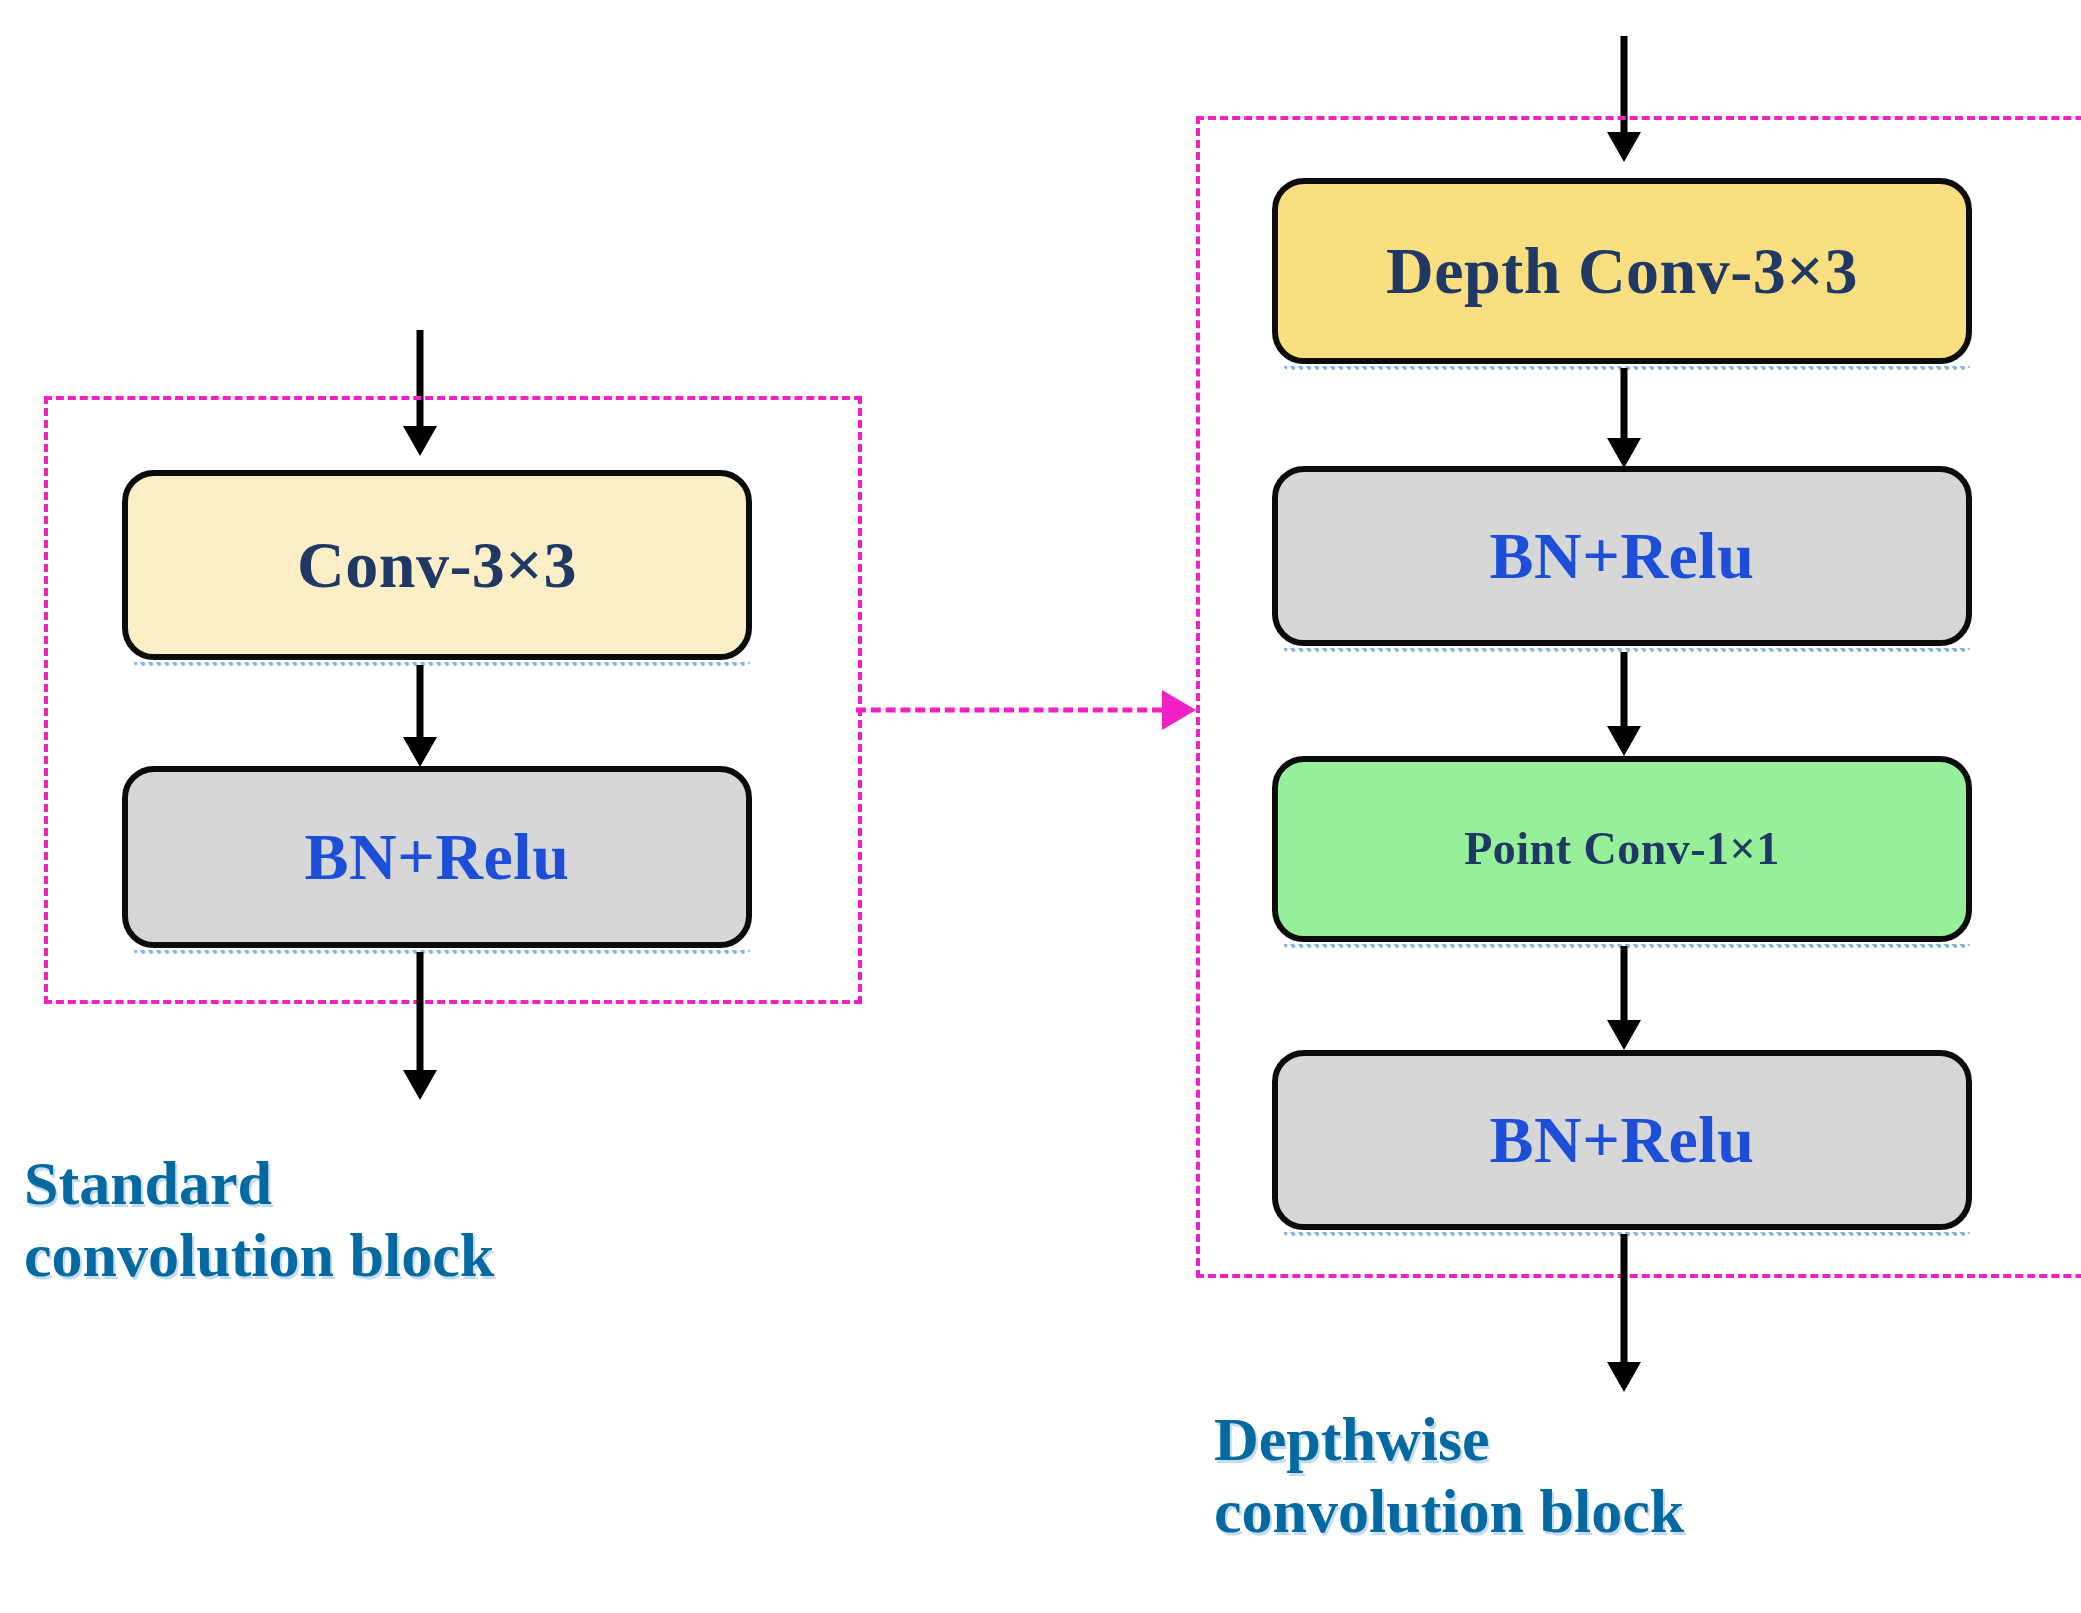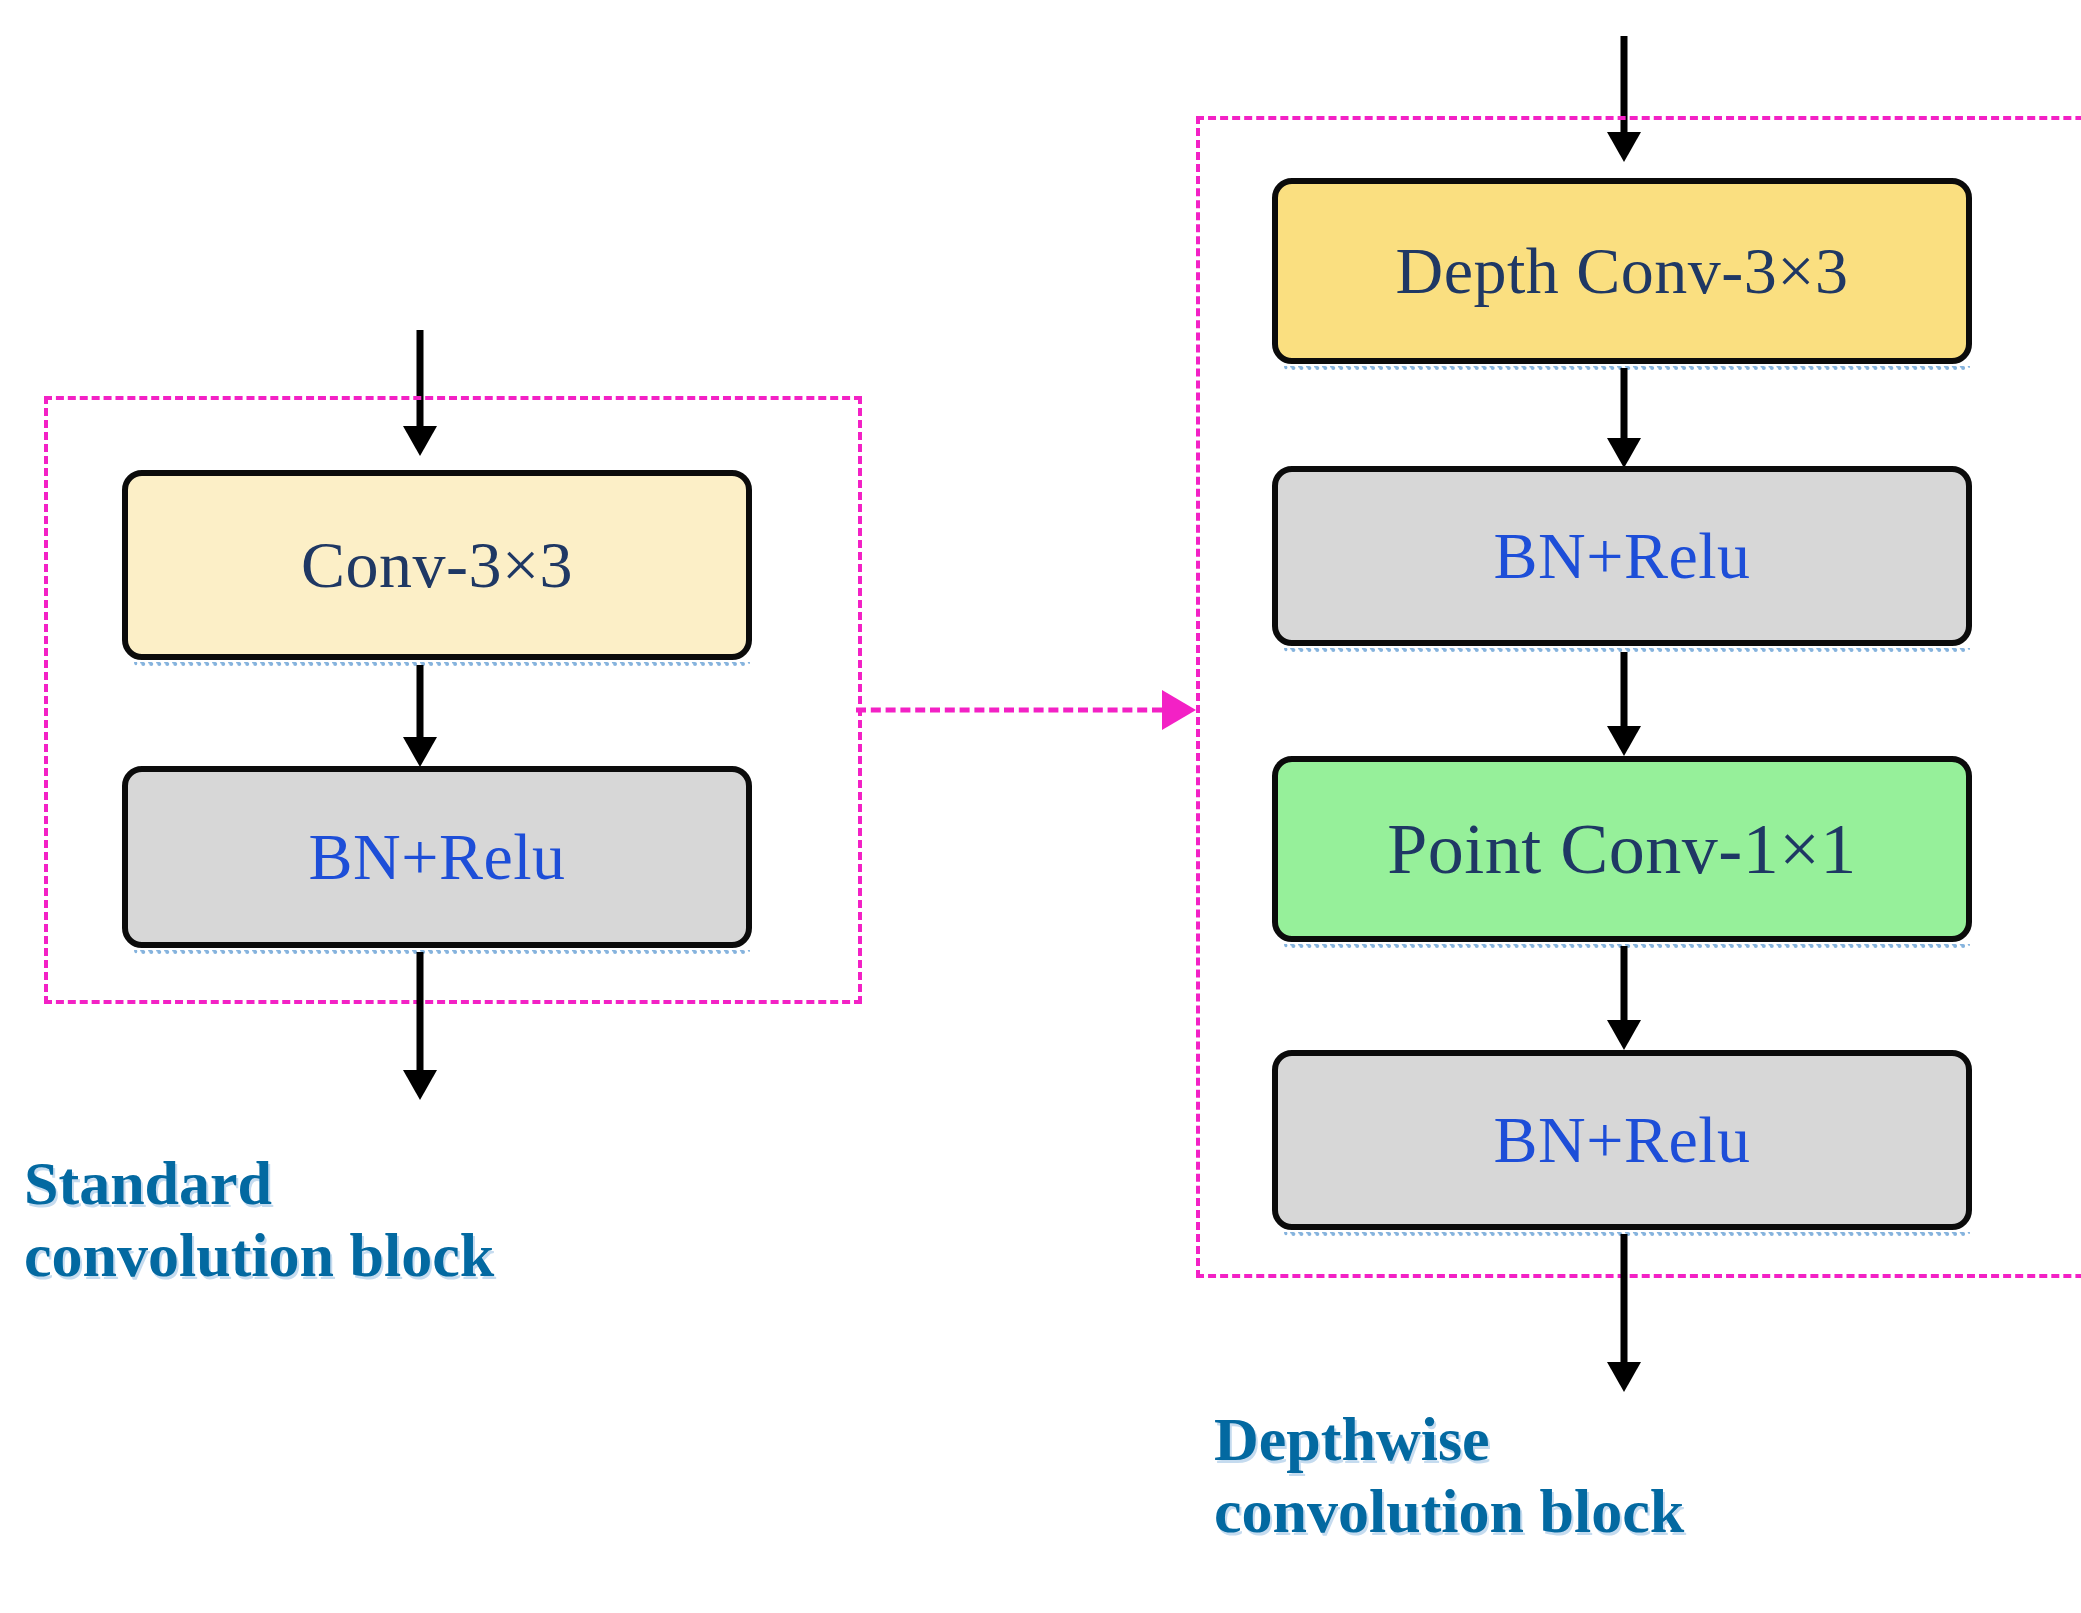--- a/index.html
+++ b/index.html
@@ -8,24 +8,24 @@
 
   .canvas{position:absolute;left:0;top:0;width:2081px;height:1613px;}
 
   
   .group-frame{position:absolute;border:4px dashed #F321C5;background:transparent;}
 
   
   .node{
     position:absolute;
     border:6px solid #0b0b0b;
-    border-radius:20px;
+    border-radius:32px;
     display:flex;align-items:center;justify-content:center;
     box-sizing:border-box;
-    font-weight:normal;
+    font-weight:bold;
     letter-spacing:0.5px;
     white-space:nowrap;
     text-align:right;
   }
   .node .lbl{line-height:1;}
   
   .node::after{
     content:"";position:absolute;left:6px;right:-4px;bottom:-12px;height:0;
     border-bottom:4px dotted #7FAFDC;border-radius:0 0 30px 30px;
     opacity:.95;
@@ -115,21 +115,21 @@
 
   <div class="node node-bn" style="left:1272px;top:466px;width:700px;height:180px;font-size:66px;">
     <span class="lbl">BN+Relu</span>
   </div>
 
   <div class="arrow" style="left:1604px;top:652px;width:40px;height:106px;">
     <div class="shaft" style="height:78px;"></div>
     <div class="head" style="top:74px;"></div>
   </div>
 
-  <div class="node node-point" style="left:1272px;top:756px;width:700px;height:186px;font-size:72px;">
+  <div class="node node-point" style="left:1272px;top:756px;width:700px;height:186px;font-size:46px;">
     <span class="lbl">Point Conv-1×1</span>
   </div>
 
   <div class="arrow" style="left:1604px;top:946px;width:40px;height:106px;">
     <div class="shaft" style="height:78px;"></div>
     <div class="head" style="top:74px;"></div>
   </div>
 
   <div class="node node-bn" style="left:1272px;top:1050px;width:700px;height:180px;font-size:66px;">
     <span class="lbl">BN+Relu</span>

